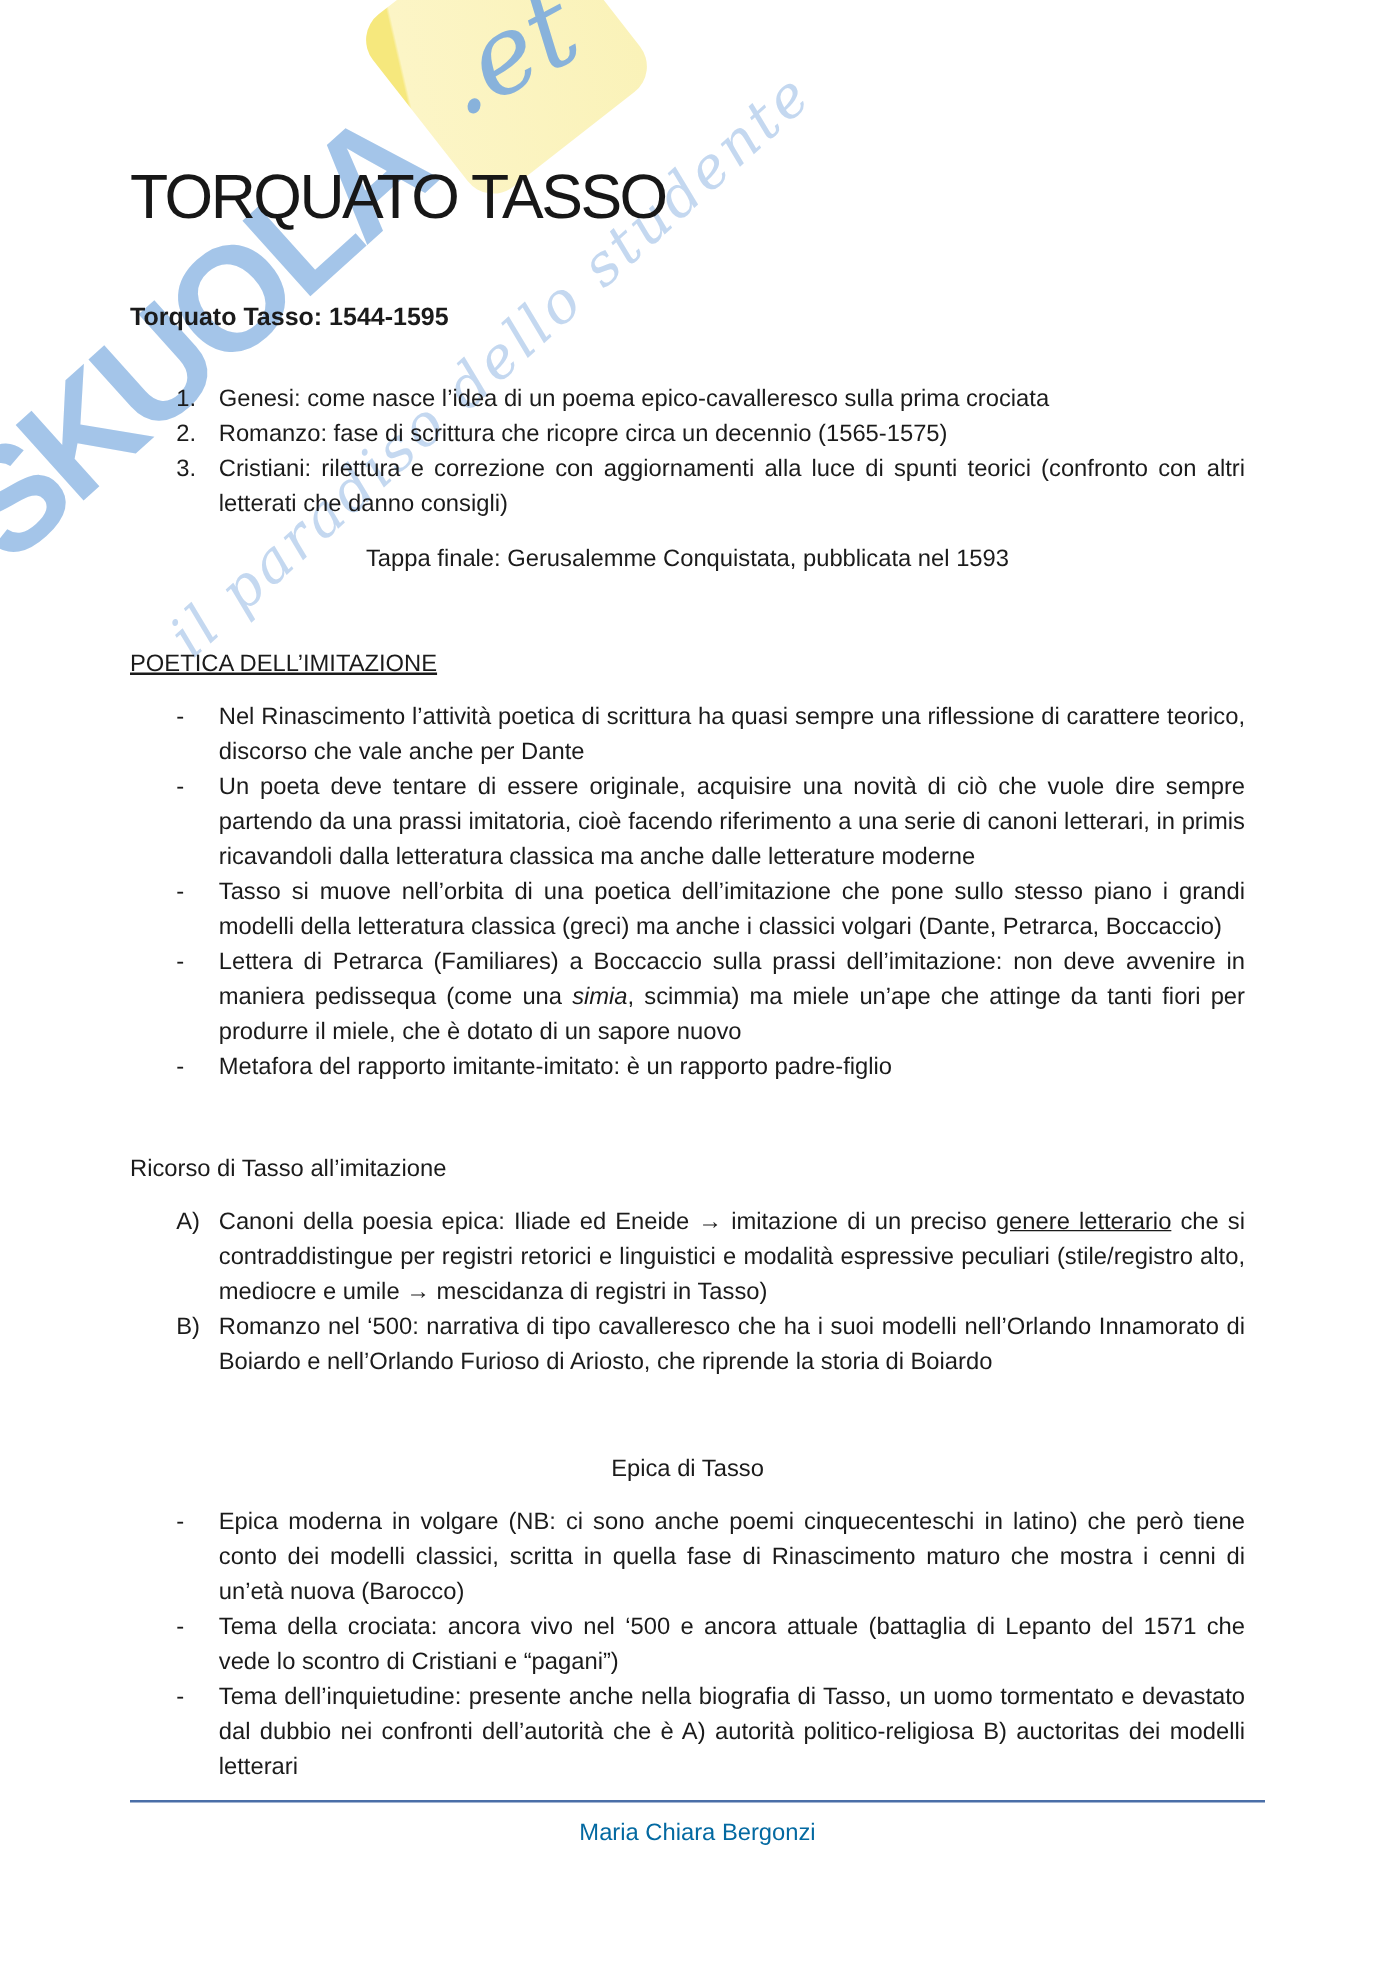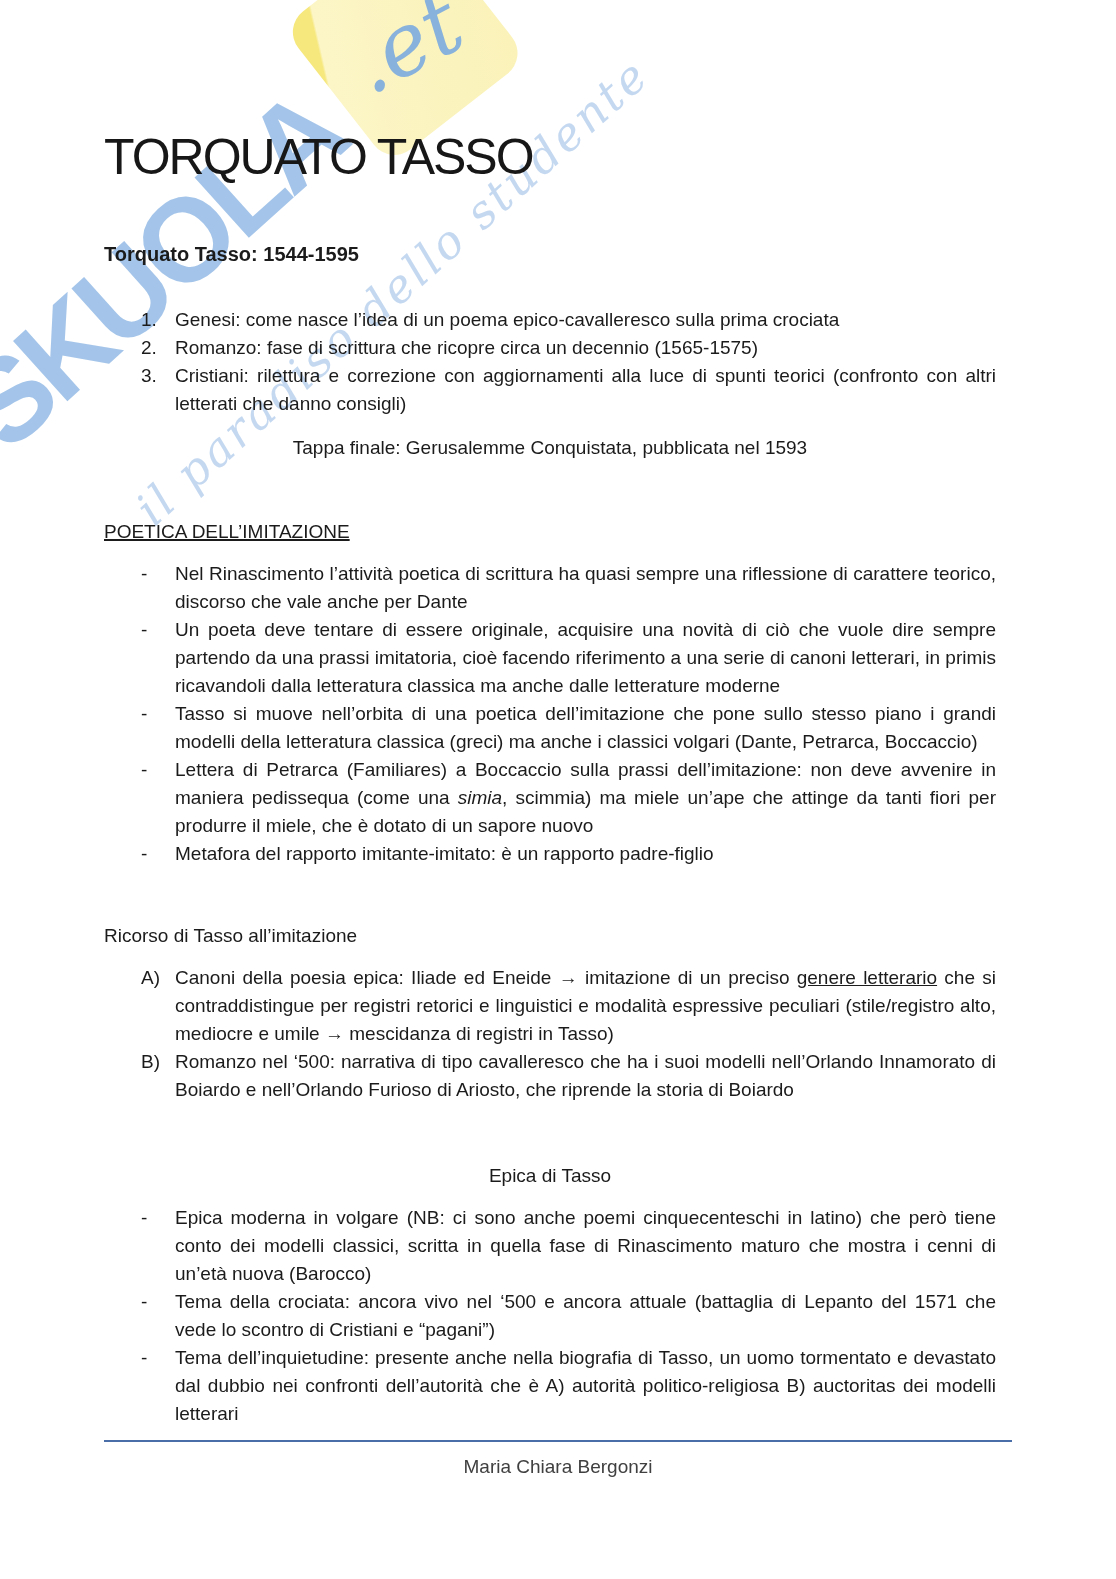--- a/index.html
+++ b/index.html
@@ -69,21 +69,21 @@
   .block-i5{margin-top:14px;}
   .block-i6{margin-top:58px;text-align:center;}
   .block-i7{margin-top:14px;}
   
   .footer{
     position:absolute; left:104px; right:104px; top:1440px; z-index:1;
   }
   .footer-line{border-top:2px solid #4a6fa8; height:0;}
   .footer-author{
     margin-top:14px; text-align:center;
-    color:#404040; font-size:19px;
+    color:#0369a1; font-size:19px;
   }
 </style>
 </head>
 <body>
 
 <div class="wm">
   <div class="wm-row">
     <span class="wm-word">SKUOLA</span>
     <span class="wm-badge">
       <span class="wm-suffix">.et</span>

